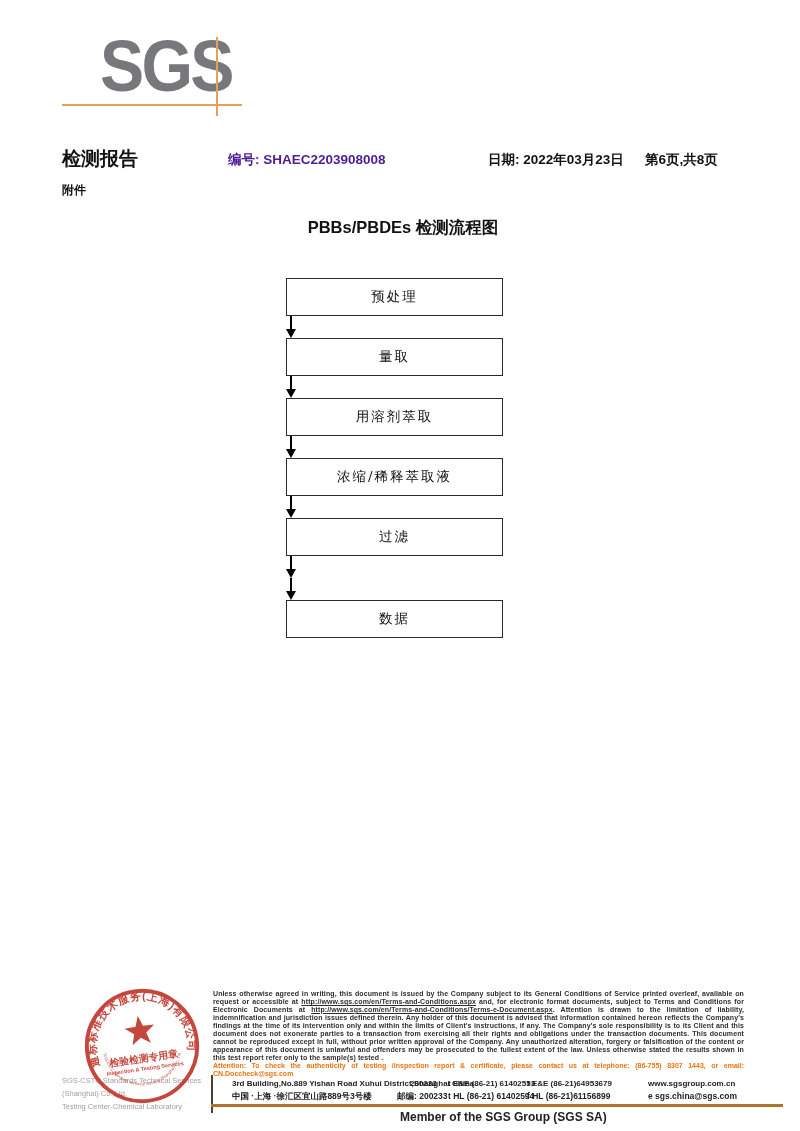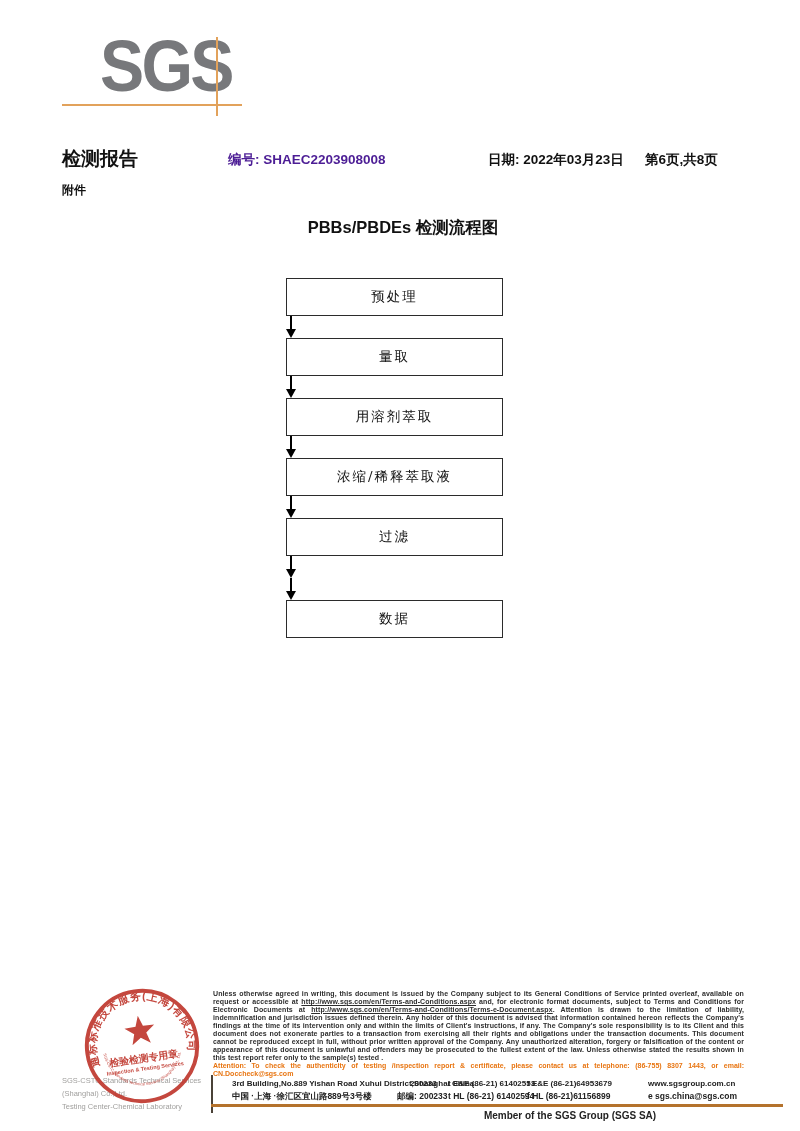--- a/index.html
+++ b/index.html
@@ -50,22 +50,22 @@
   .addr-row2 { position:absolute; top:1091px; left:0; width:800px; font-size:8.5px; color:#222; font-weight:600; }
   .addr-row1 span, .addr-row2 span { position:absolute; white-space:nowrap; }
   .a-addr { left:216px;margin-left:16px; }
   .a-zip  { left:397px; }
   .a-zip1 { left:410px; }
   .a-tel  { left:448px; }
   .a-fax  { left:527px; }
   .a-web  { left:648px; }
   .vline  { position:absolute; left:211px; top:1075px; width:1.5px; height:38px; background:#4a4238; }
   .brown-line { position:absolute; left:211px; top:1104px; width:572px; height:2.5px; background:#b4722c; }
-  .member { position:absolute; left:400px; top:1110px; width:340px; text-align:center;
-            font-size:10px; font-weight:700; color:#222; }
+  .member { position:absolute; left:400px; top:1110px; width:340px; text-align:left;
+            font-size:12px; font-weight:700; color:#222; }
 </style>
 </head>
 <body>
 
 <div class="page">
 
   <div class="logo-text">SGS</div>
   <div class="logo-hline"></div>
   <div class="logo-vline"></div>
 

